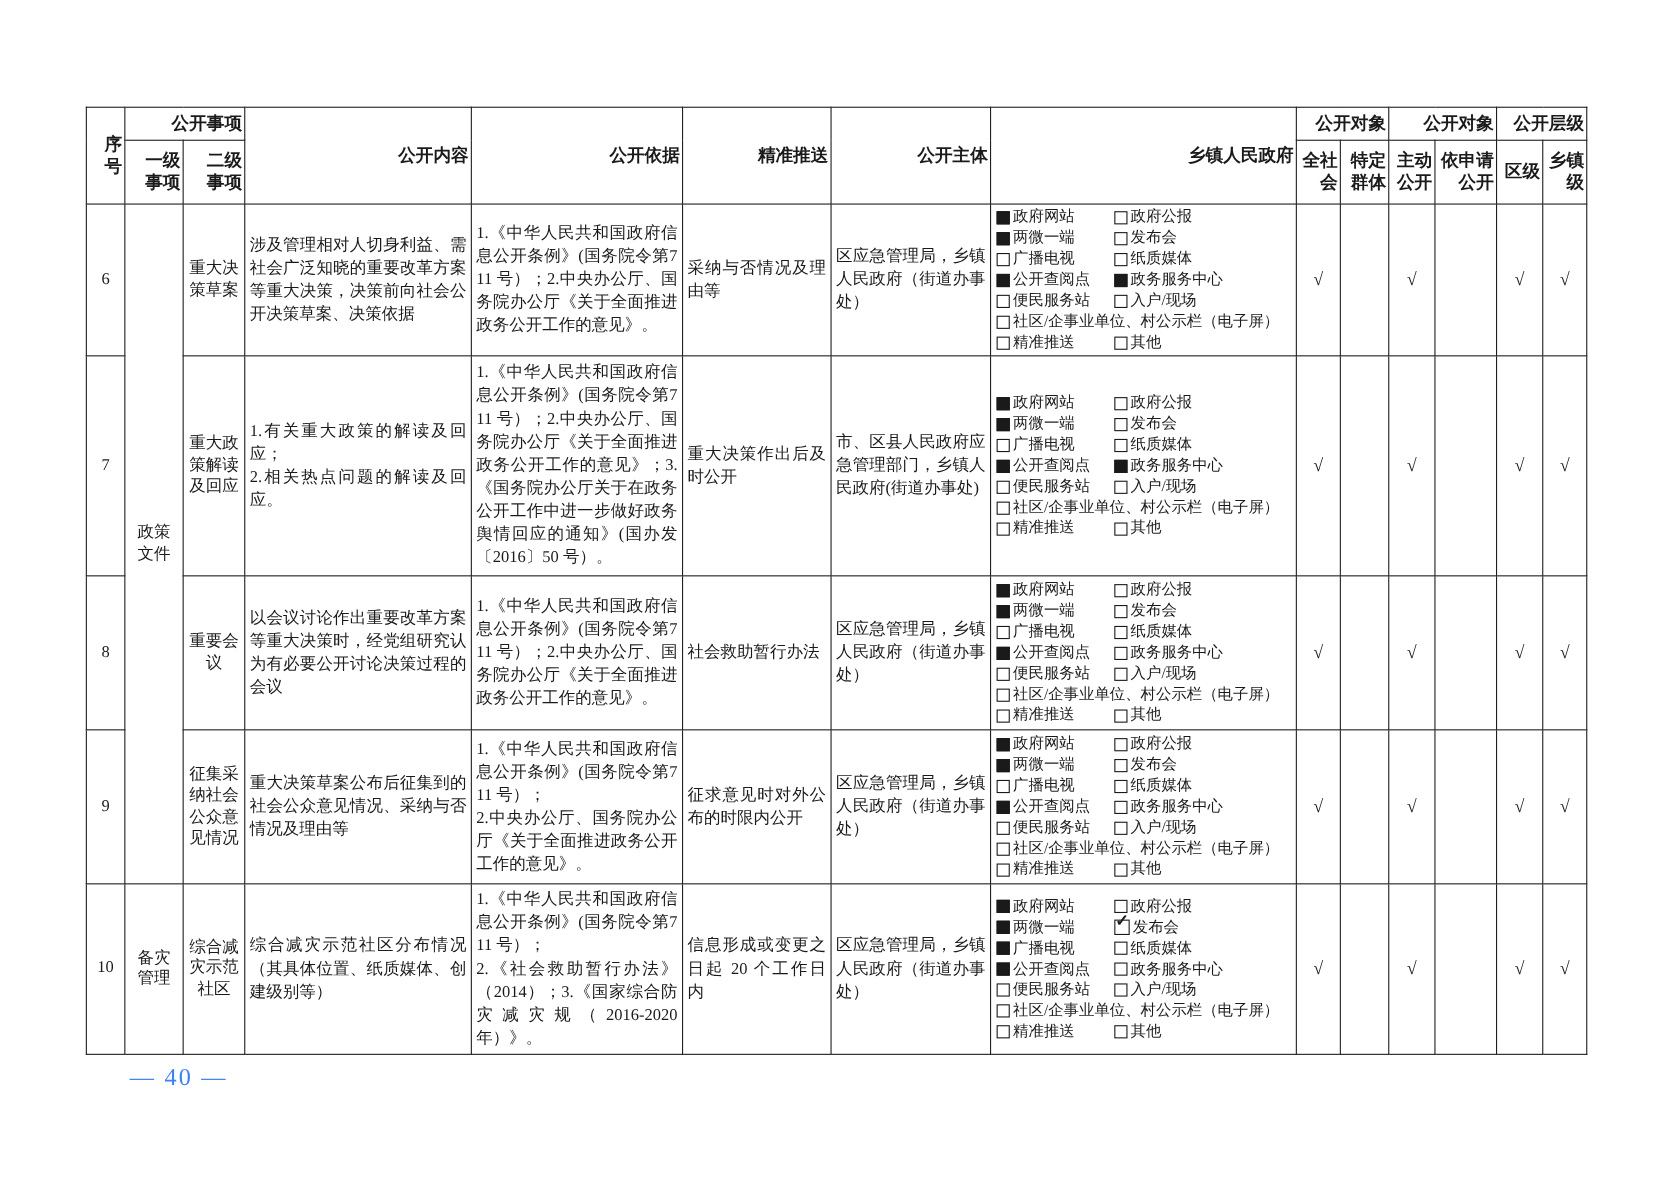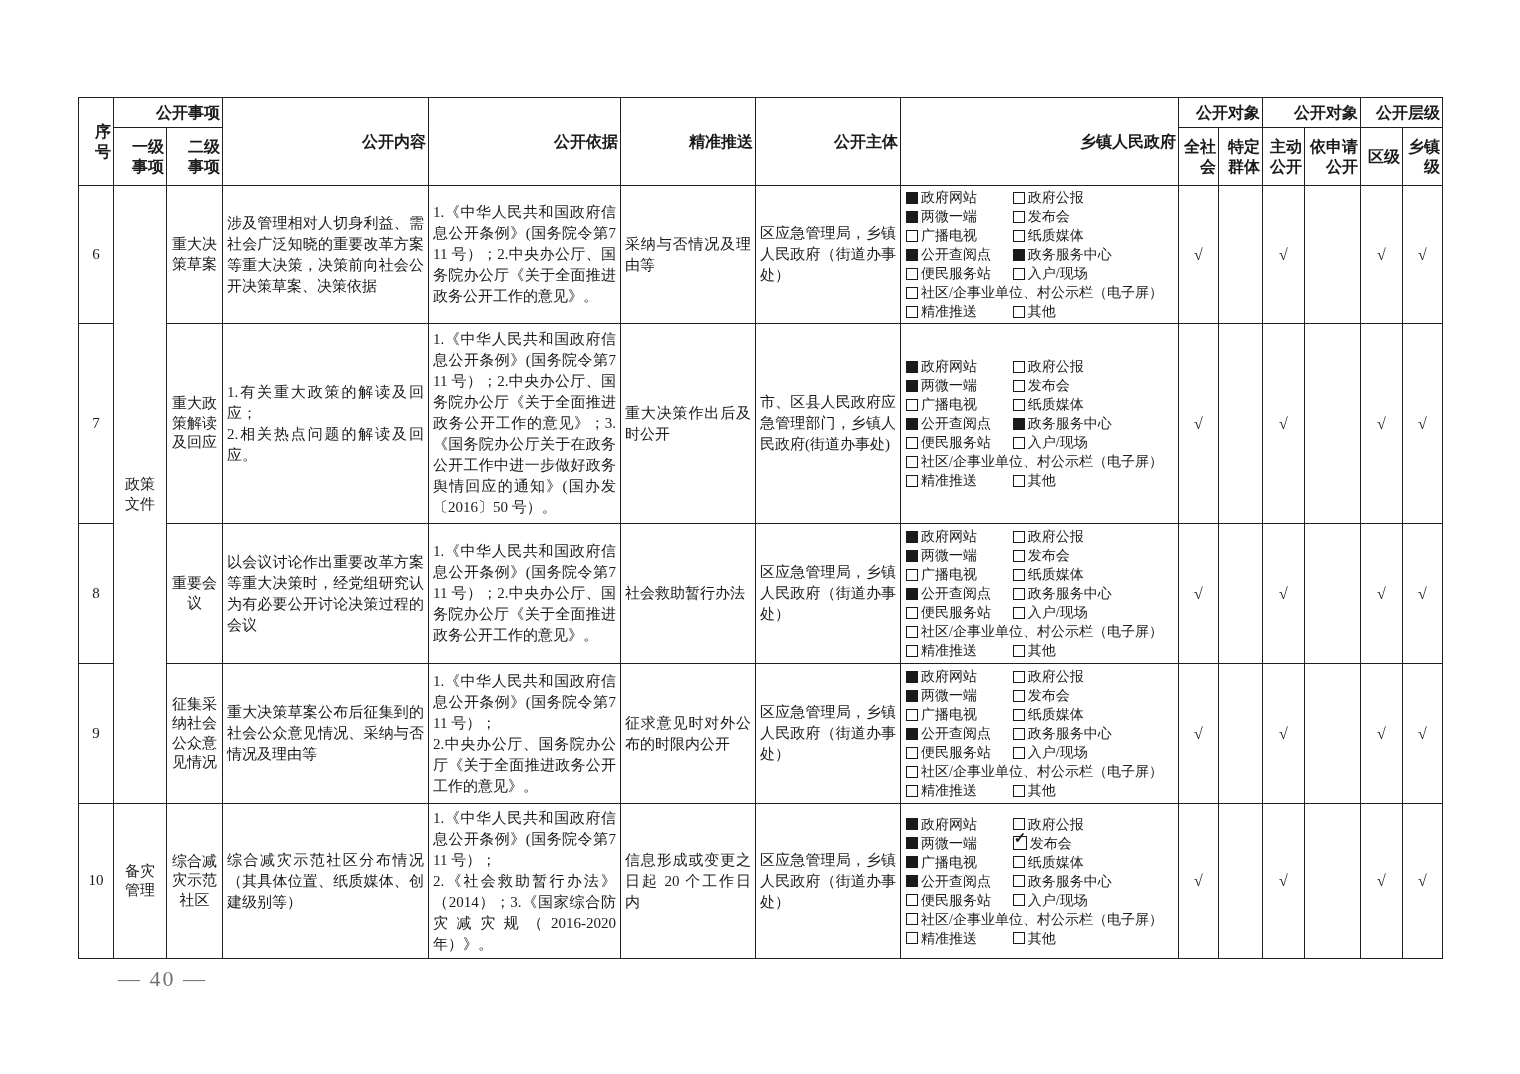--- a/index.html
+++ b/index.html
@@ -81,21 +81,21 @@
   td.mark{
     text-align:center;
     font-size:16px;
     padding:0;
   }
   .page-number{
     position:absolute;
     left:118px;top:966px;
     font-size:22px;
     letter-spacing:2px;
-    color:#737373;
+    color:#3b82f6;
   }
 </style>
 </head>
 <body>
 
 <div class="page">
 
   <table class="doc">
     <colgroup>
       <col style="width:35px">

